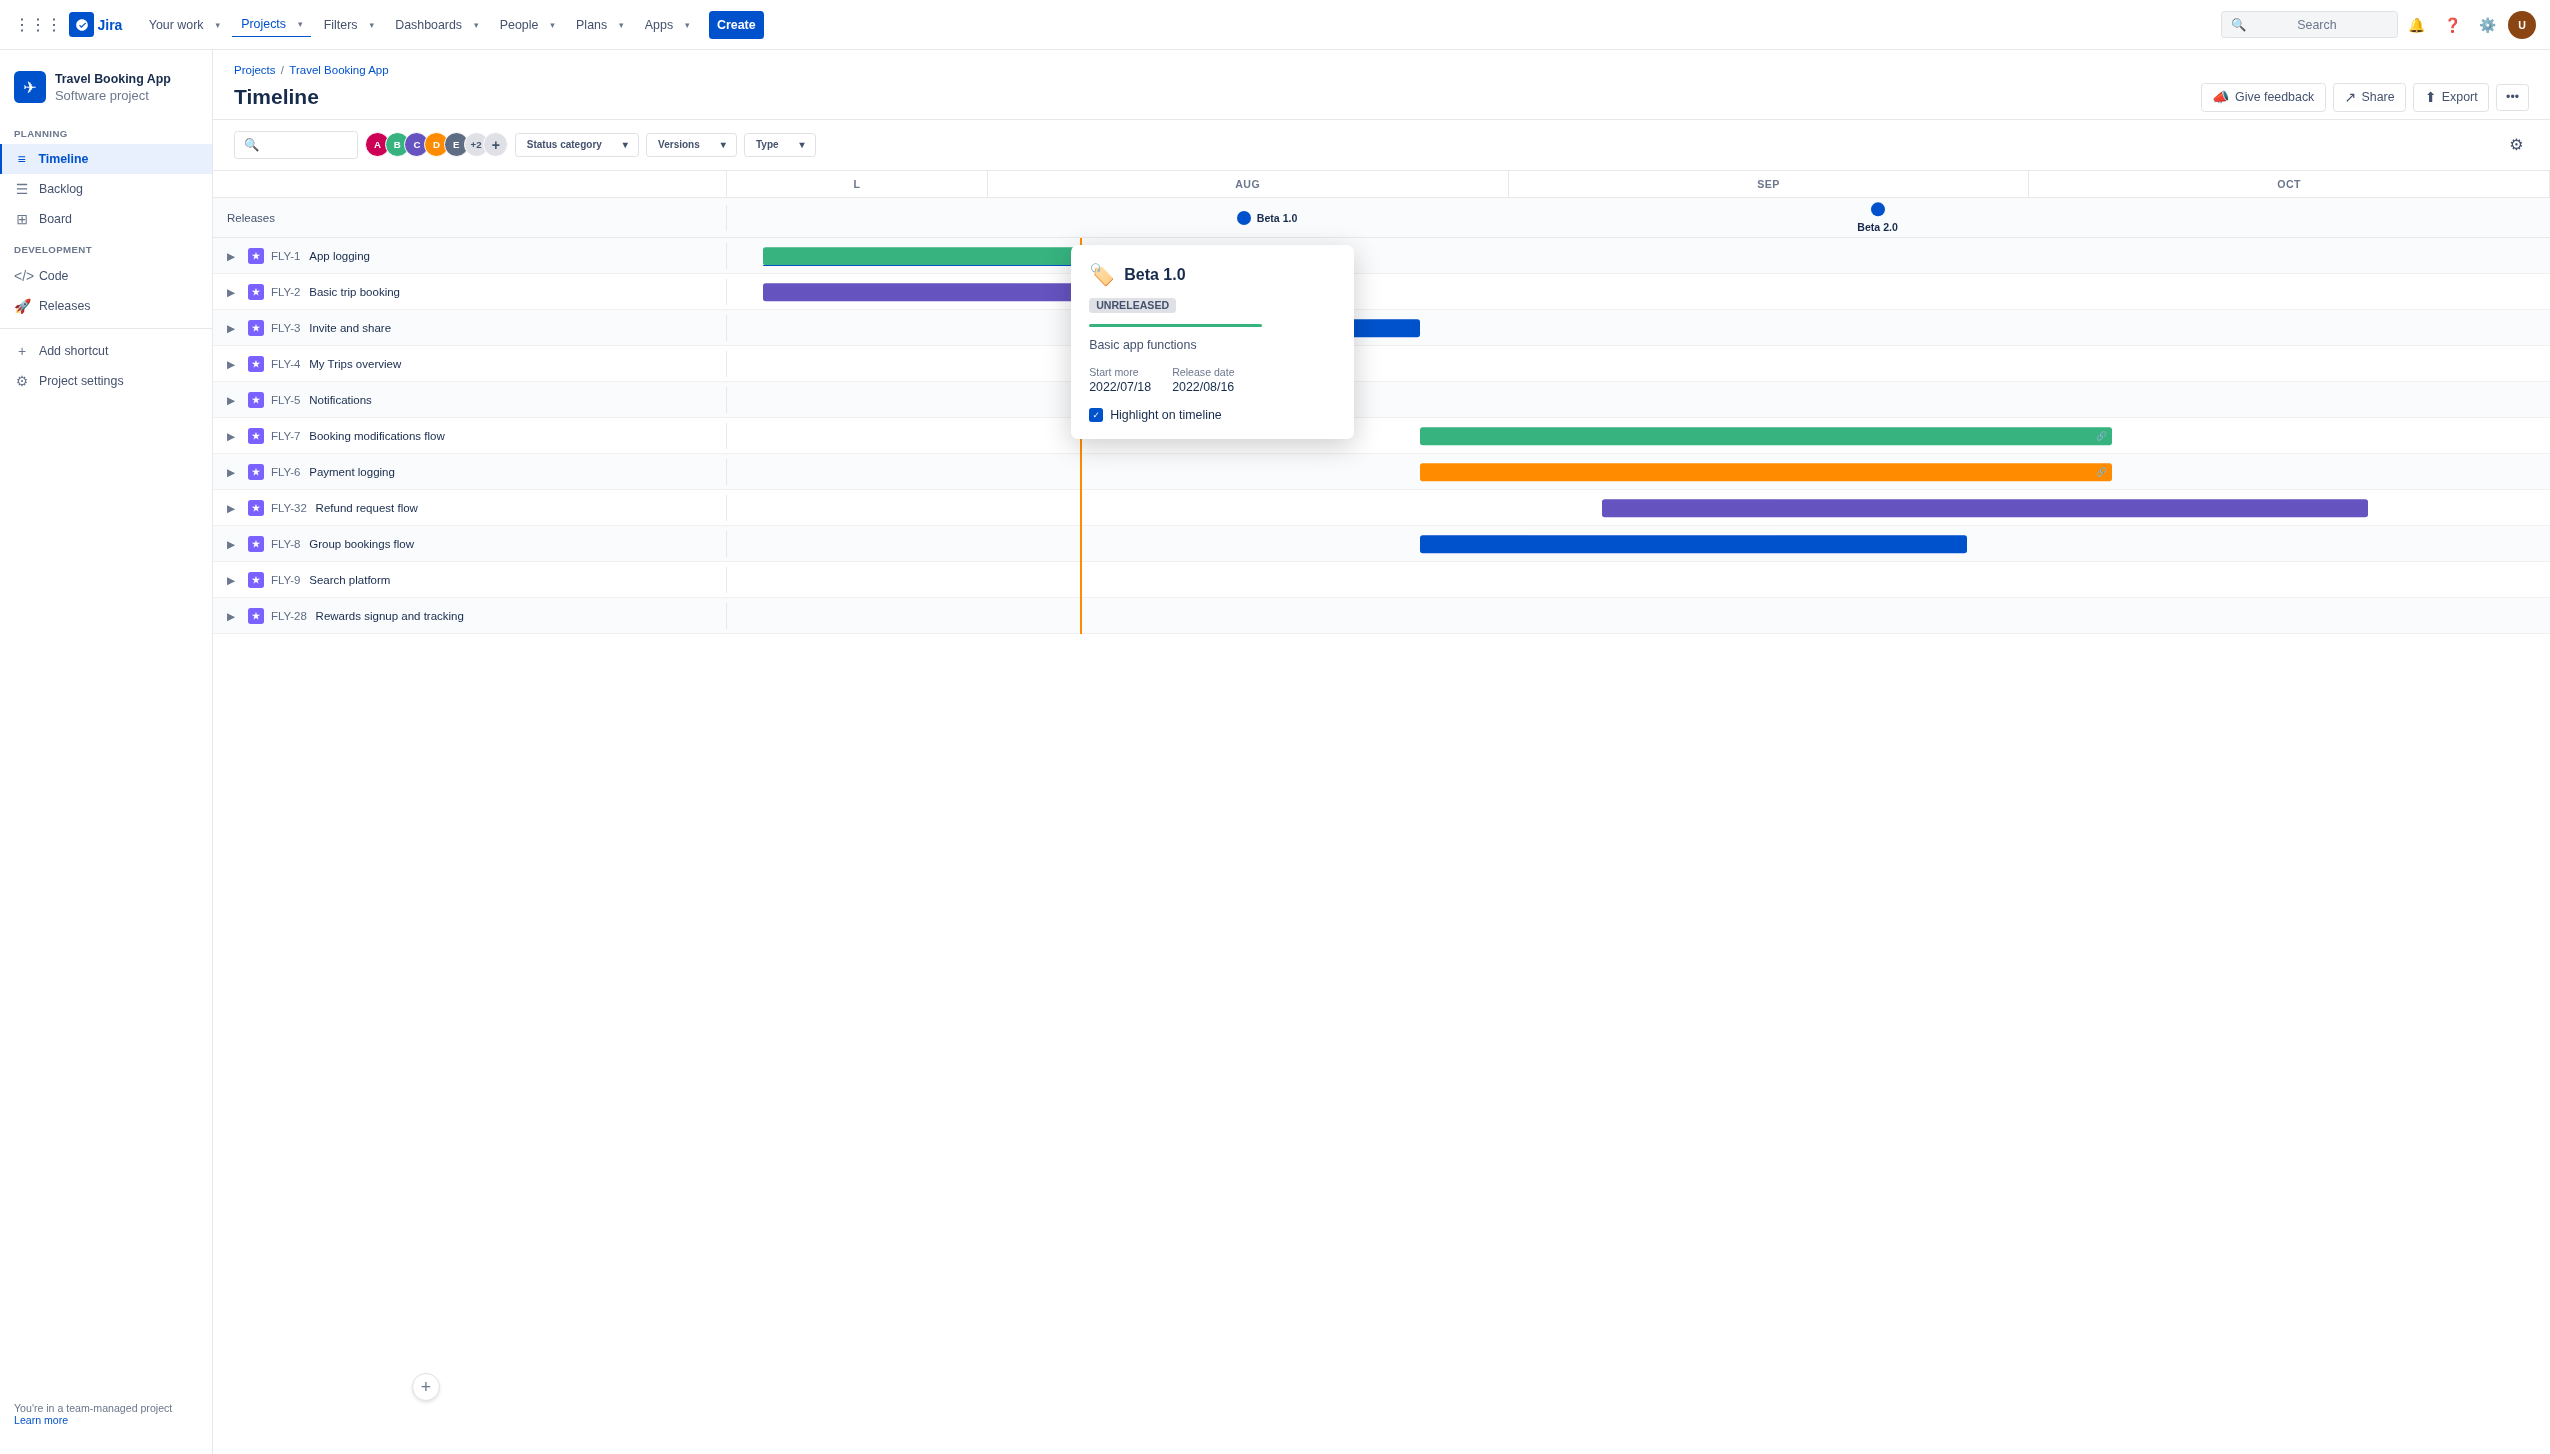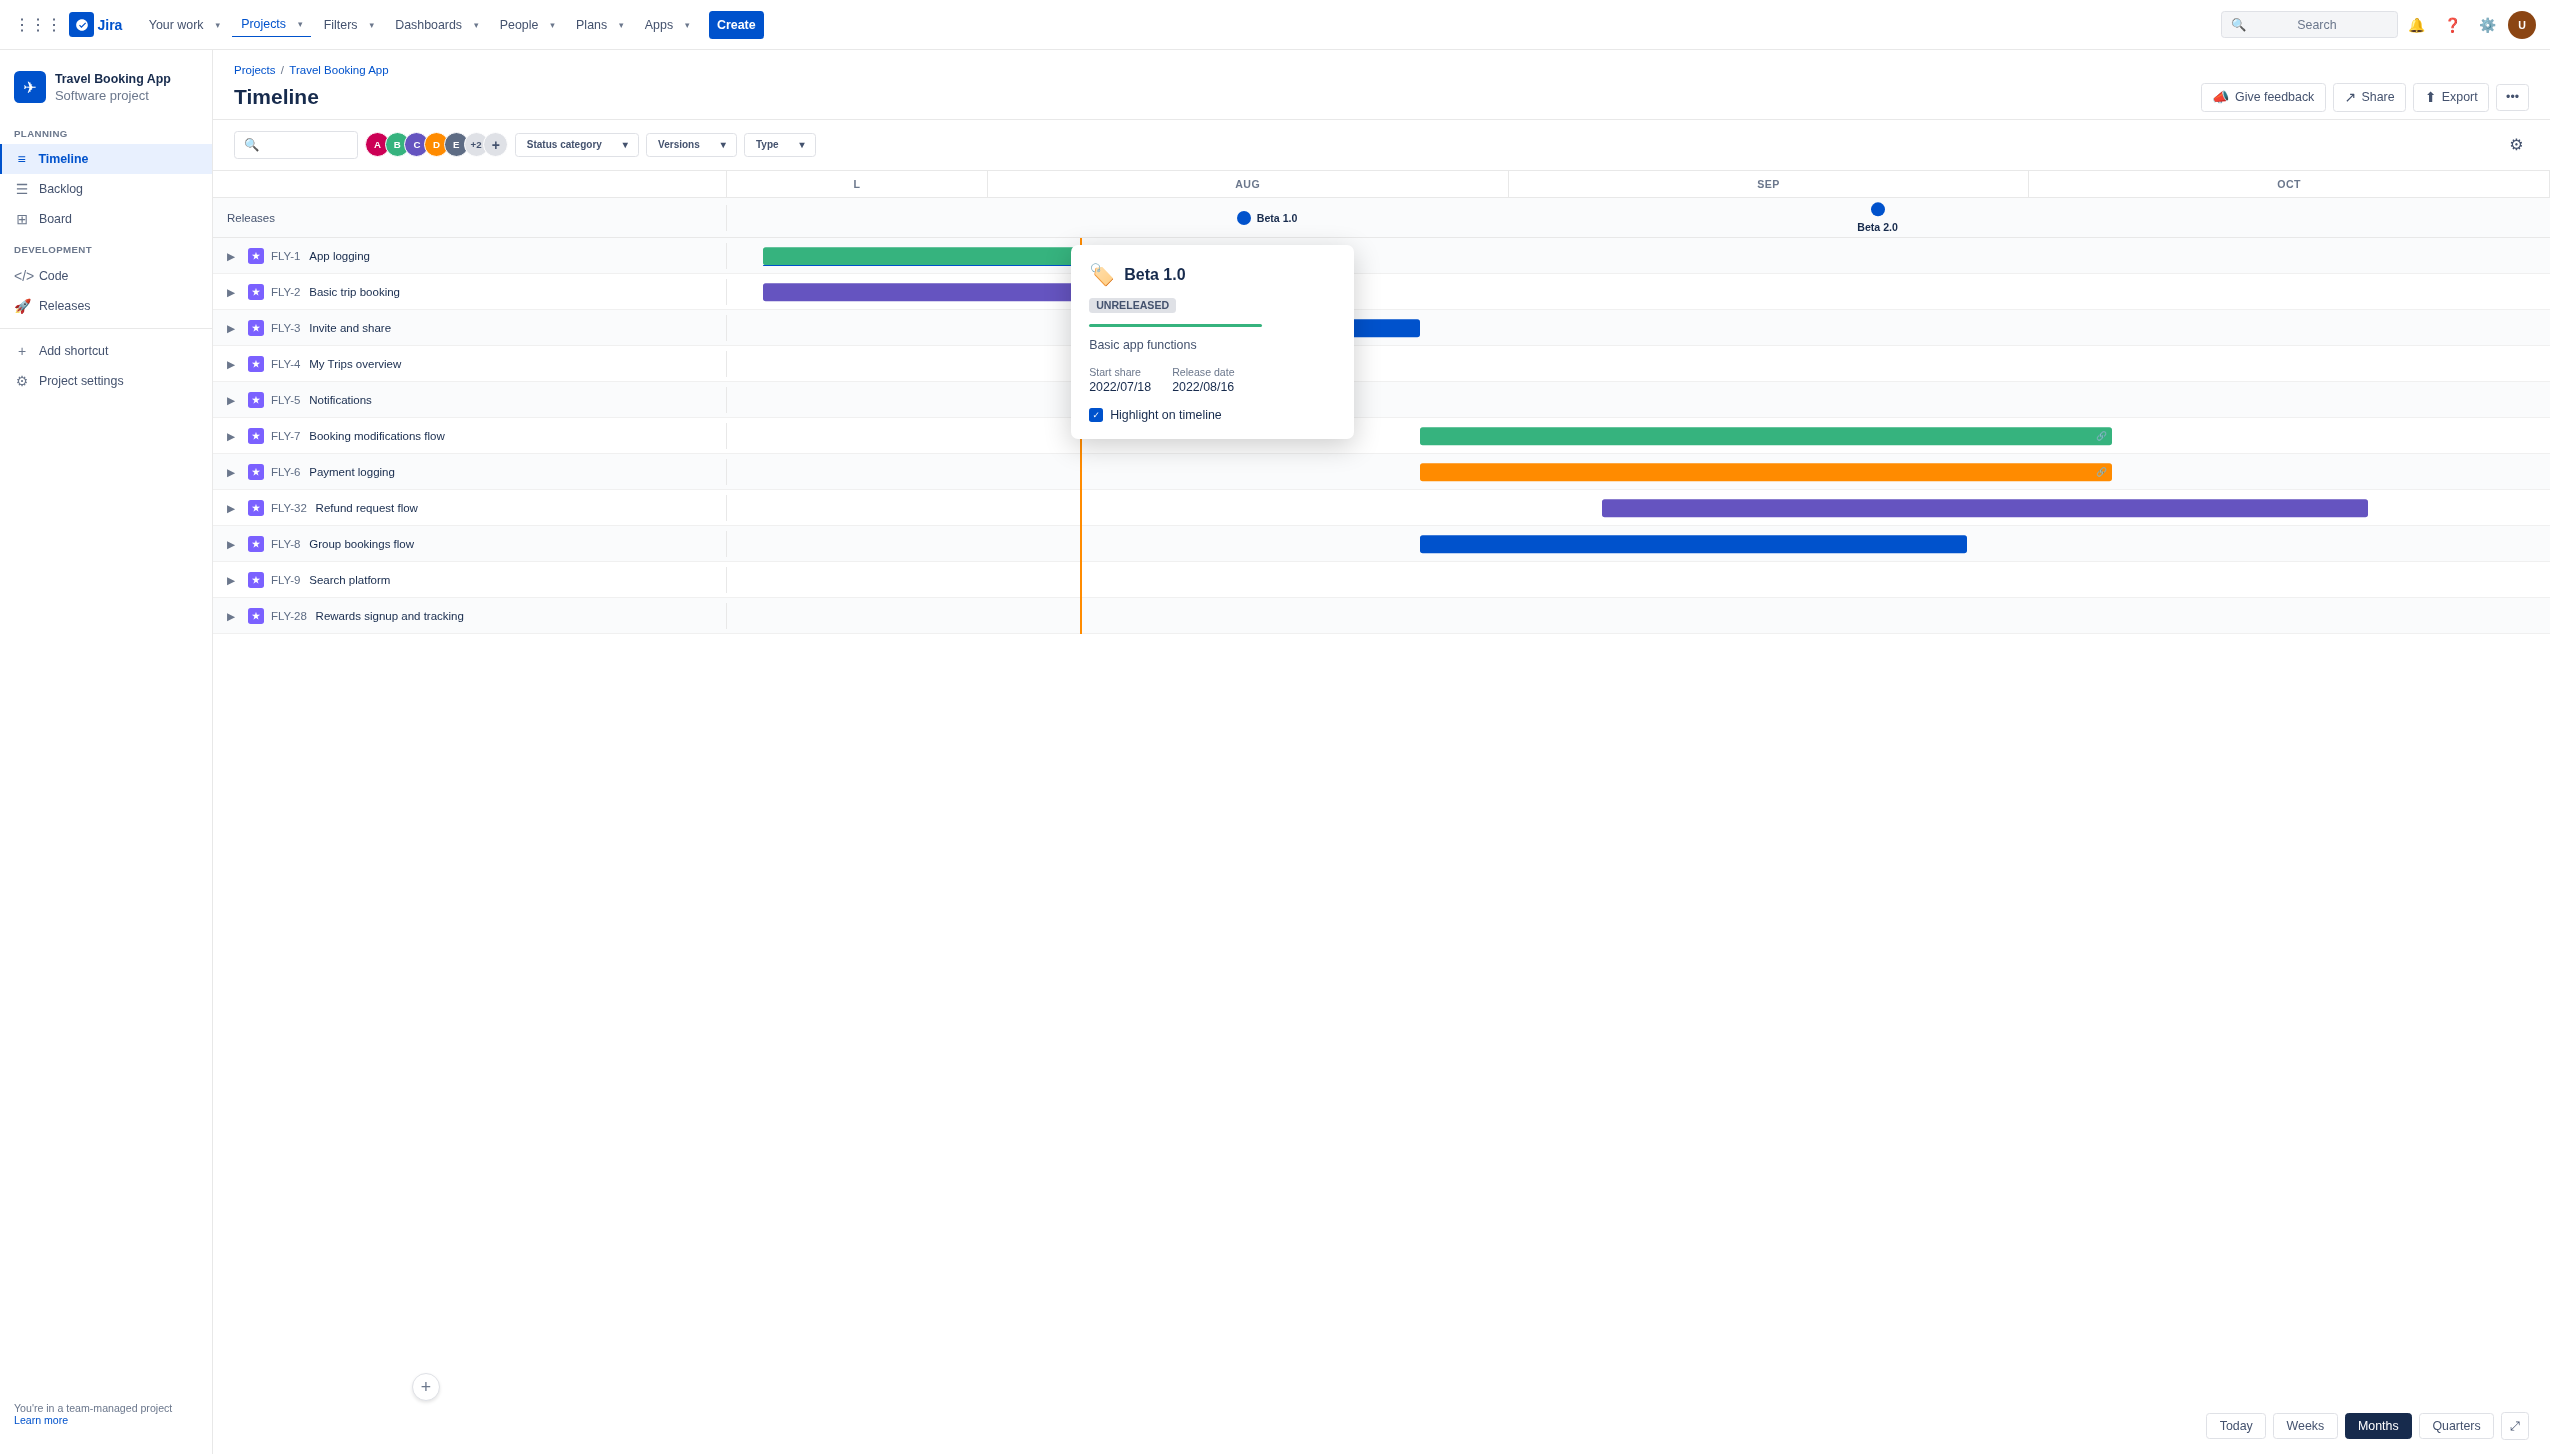--- a/index.html
+++ b/index.html
@@ -572,40 +572,33 @@
       <div class="release-popup" style="left: calc(213px + 28% - 8.9px); top: 74px;">
         <div class="popup-header">
           <span class="popup-icon">🏷️</span>
           <span class="popup-title">Beta 1.0</span>
         </div>
         <span class="popup-badge badge-unreleased">UNRELEASED</span>
         <div class="popup-progress"></div>
         <div class="popup-desc">Basic app functions</div>
         <div class="popup-dates">
           <div class="popup-date-col">
-            <div class="popup-date-label">Start share</div>
+            <div class="popup-date-label">Start more</div>
             <div class="popup-date-value">2022/07/18</div>
           </div>
           <div class="popup-date-col">
             <div class="popup-date-label">Release date</div>
             <div class="popup-date-value">2022/08/16</div>
           </div>
         </div>
         <div class="popup-checkbox">
           <div class="popup-checkbox-box">✓</div>
           <span>Highlight on timeline</span>
         </div>
       </div>
 
       <div class="add-btn" style="position:absolute; left:213px; bottom:53px;">+</div>
 
-      <div class="bottom-bar">
-        <button class="view-btn">Today</button>
-        <button class="view-btn">Weeks</button>
-        <button class="view-btn active">Months</button>
-        <button class="view-btn">Quarters</button>
-        <div class="expand-all-btn">⤢</div>
-      </div>
 
     </div>
   </main>
 </div>
 
 
 </body></html>

